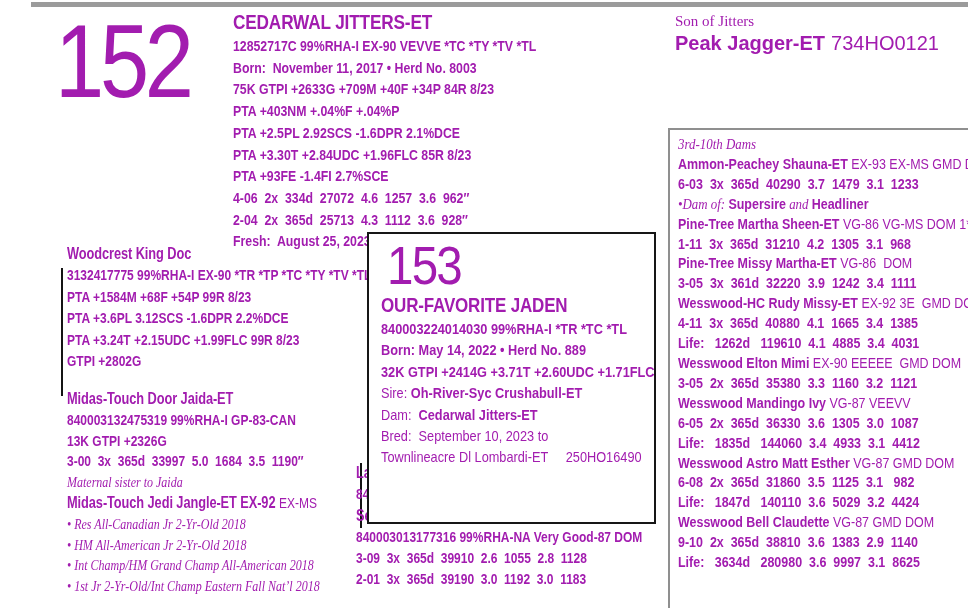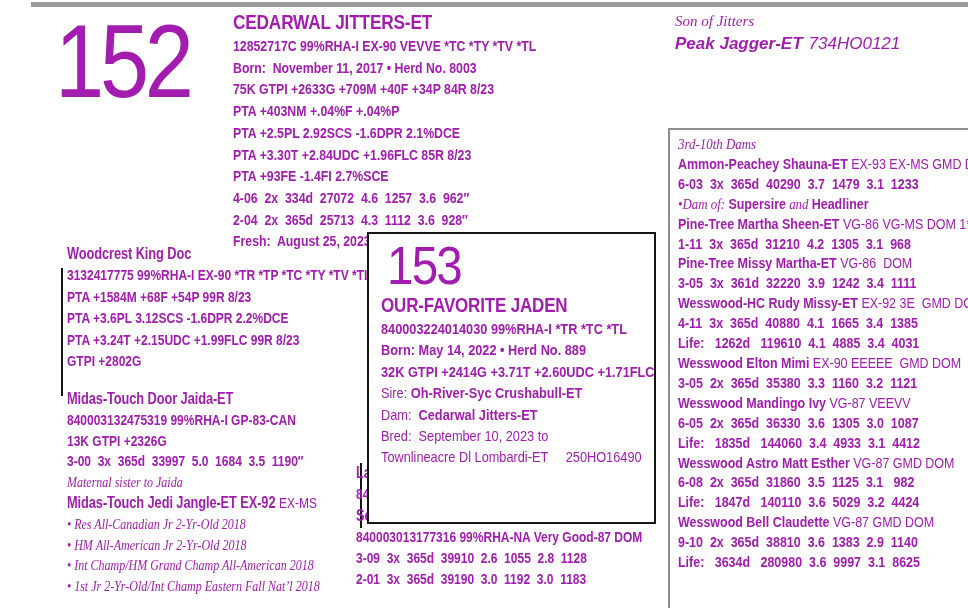--- a/index.html
+++ b/index.html
@@ -15,22 +15,22 @@
   .seg-i{font-family:"Liberation Serif",serif;font-style:italic;font-weight:400;}
   .seg-gap{display:inline-block;width:34px;}
 
   .lotnum-152{position:absolute;left:24px;top:12px;font-size:104px;line-height:98px;
       font-weight:400;letter-spacing:-5px;transform:scaleX(.85);transform-origin:0 0;}
   .lot152{position:absolute;left:202px;top:9px;font-size:15px;line-height:21.7px;
       transform:scaleX(.82);transform-origin:0 0;}
   .lot152 .title{font-size:21px;line-height:25px;font-weight:700;letter-spacing:-.2px;margin-bottom:1px;white-space:pre;}
 
   .sonnote{position:absolute;left:644px;top:11px;}
-  .sonnote .note{font-family:"Liberation Serif",serif;font-style:italic;font-size:15px;line-height:21px;}
-  .sonnote .nameline{font-size:17px;line-height:23px;white-space:pre;font-style:italic;}
+  .sonnote .note{font-family:"Liberation Serif",serif;font-size:15px;line-height:21px;}
+  .sonnote .nameline{font-size:20px;line-height:23px;white-space:pre;}
   .sonnote .code{font-weight:400;margin-left:6px;}
 
   .vlineA{position:absolute;left:30px;top:268px;width:2px;height:128px;background:#141414;}
   .vlineB{position:absolute;left:329px;top:463px;width:2px;height:65px;background:#141414;}
 
   .sireblock{position:absolute;left:36px;top:243px;font-size:15px;line-height:21.4px;
       transform:scaleX(.80);transform-origin:0 0;}
   .damblock{position:absolute;left:36px;top:389px;font-size:15px;line-height:20.8px;
       transform:scaleX(.80);transform-origin:0 0;}
 

